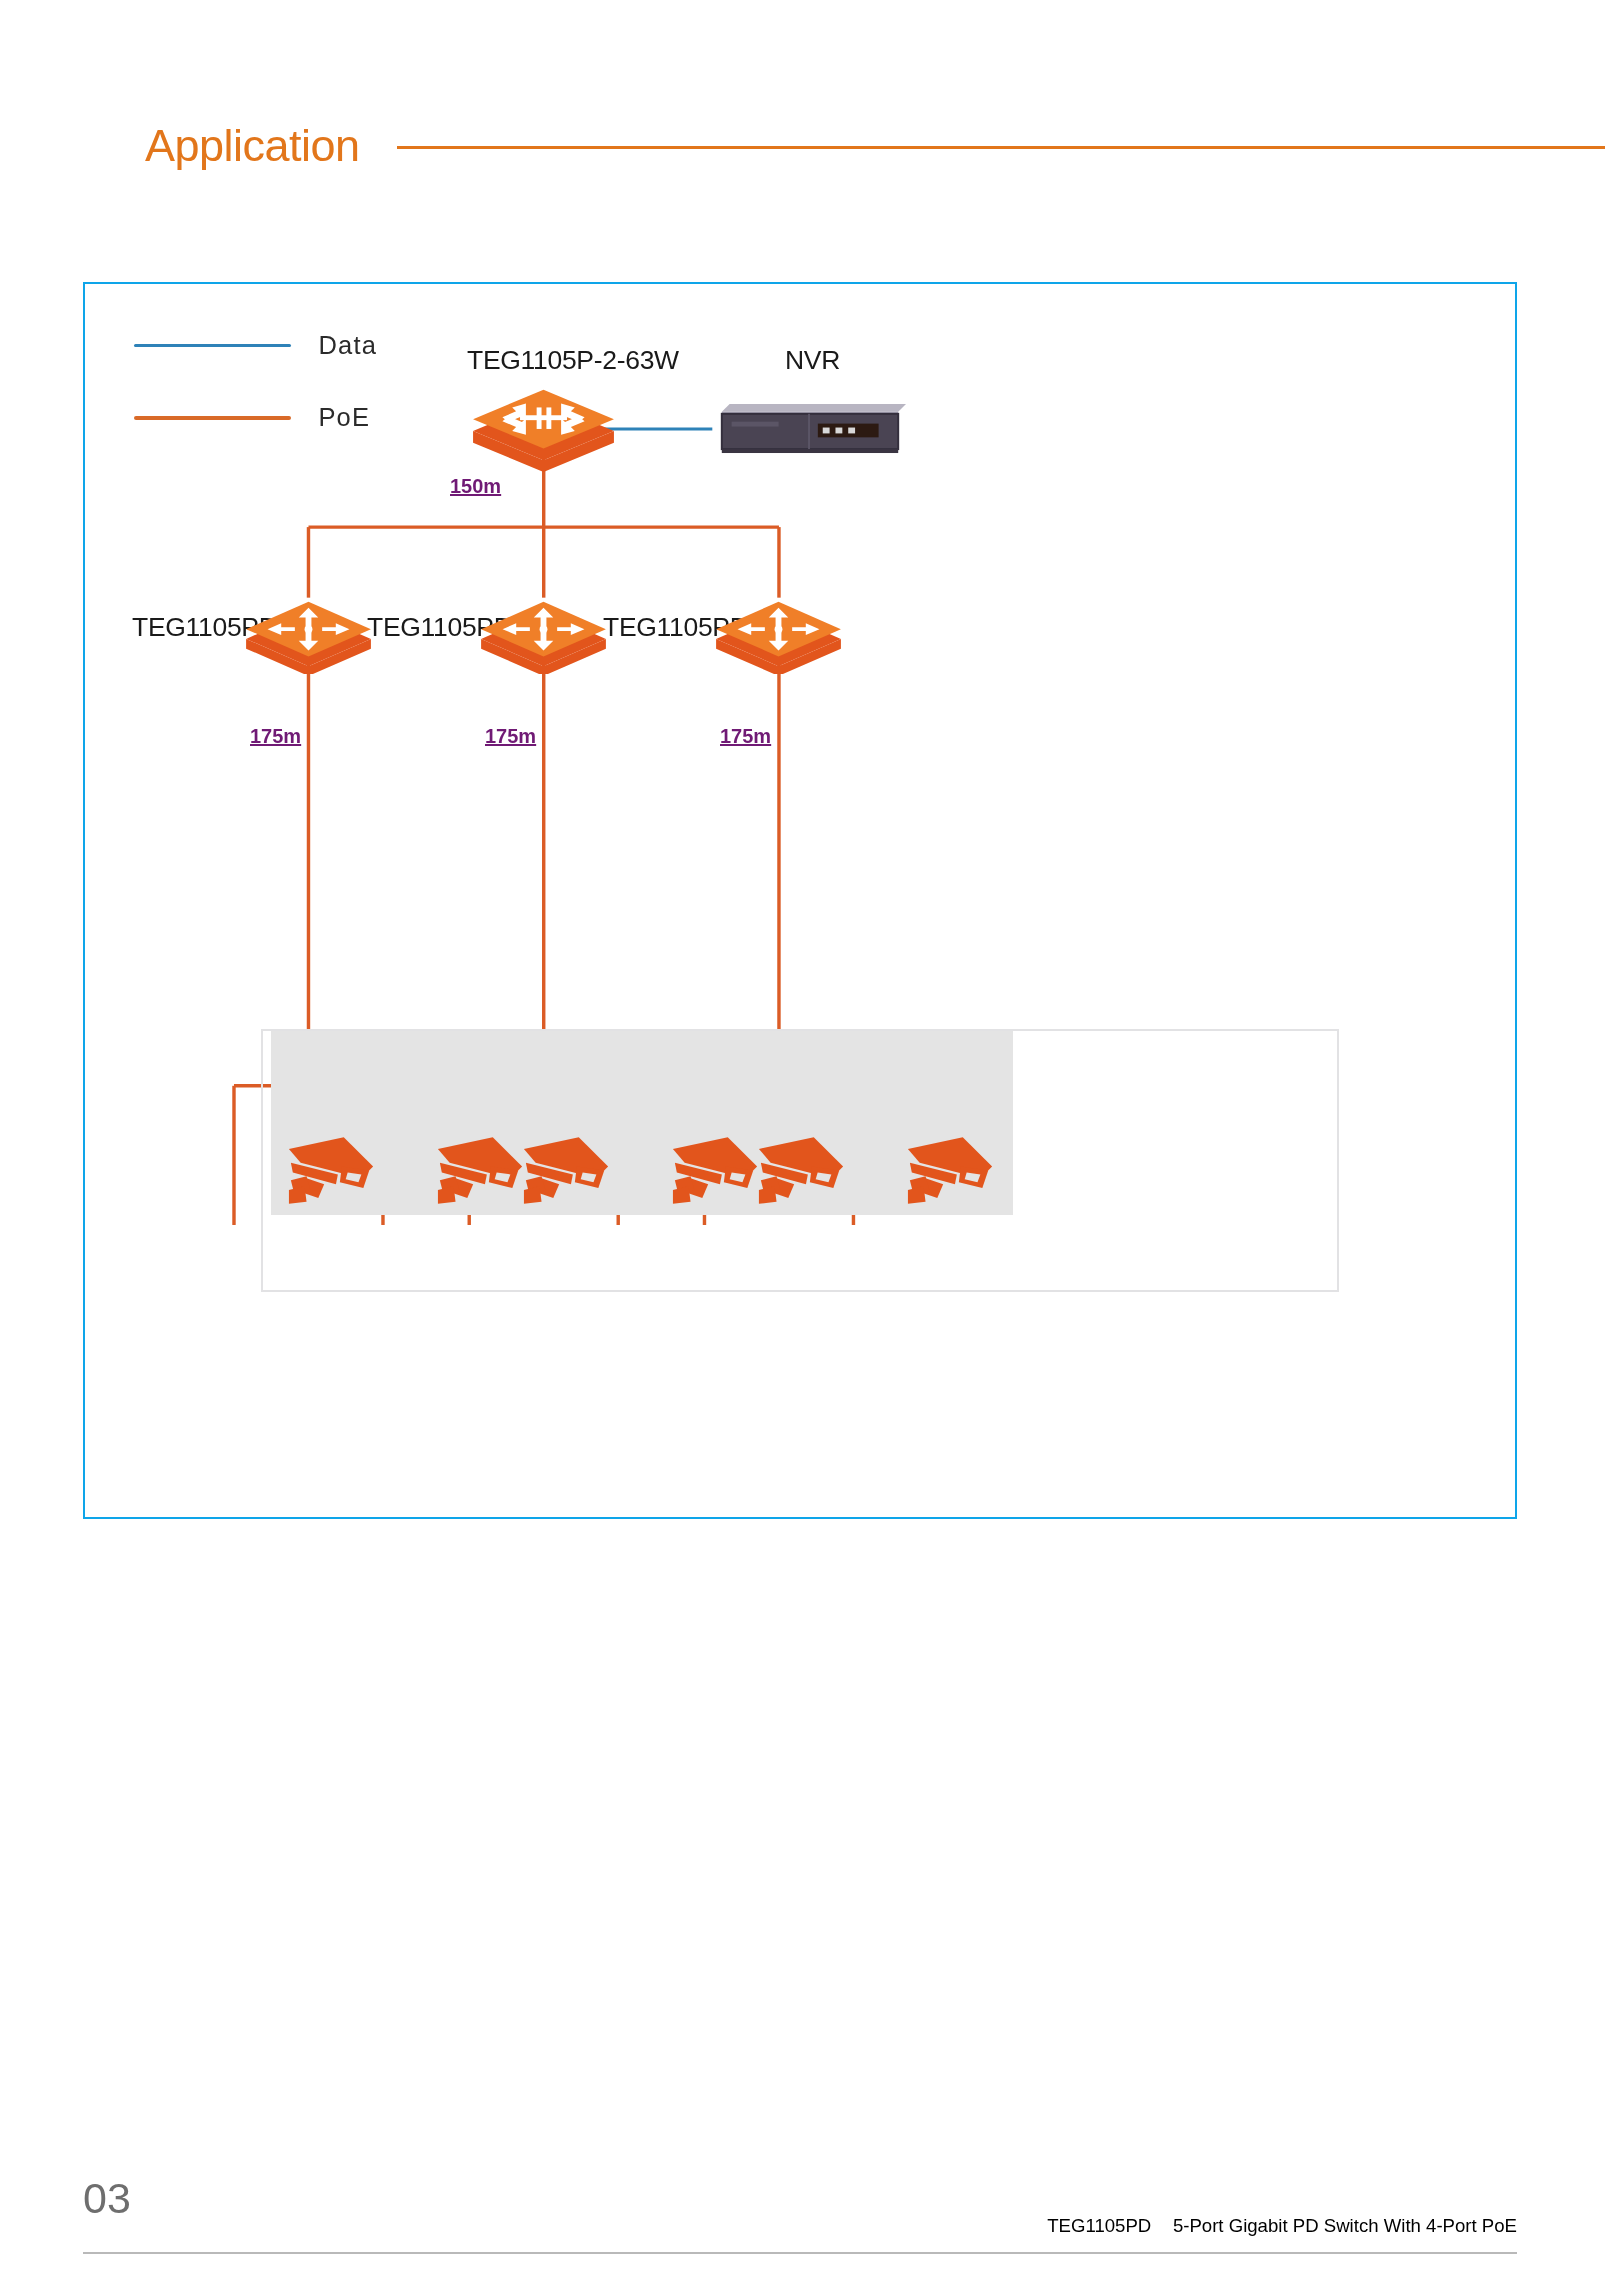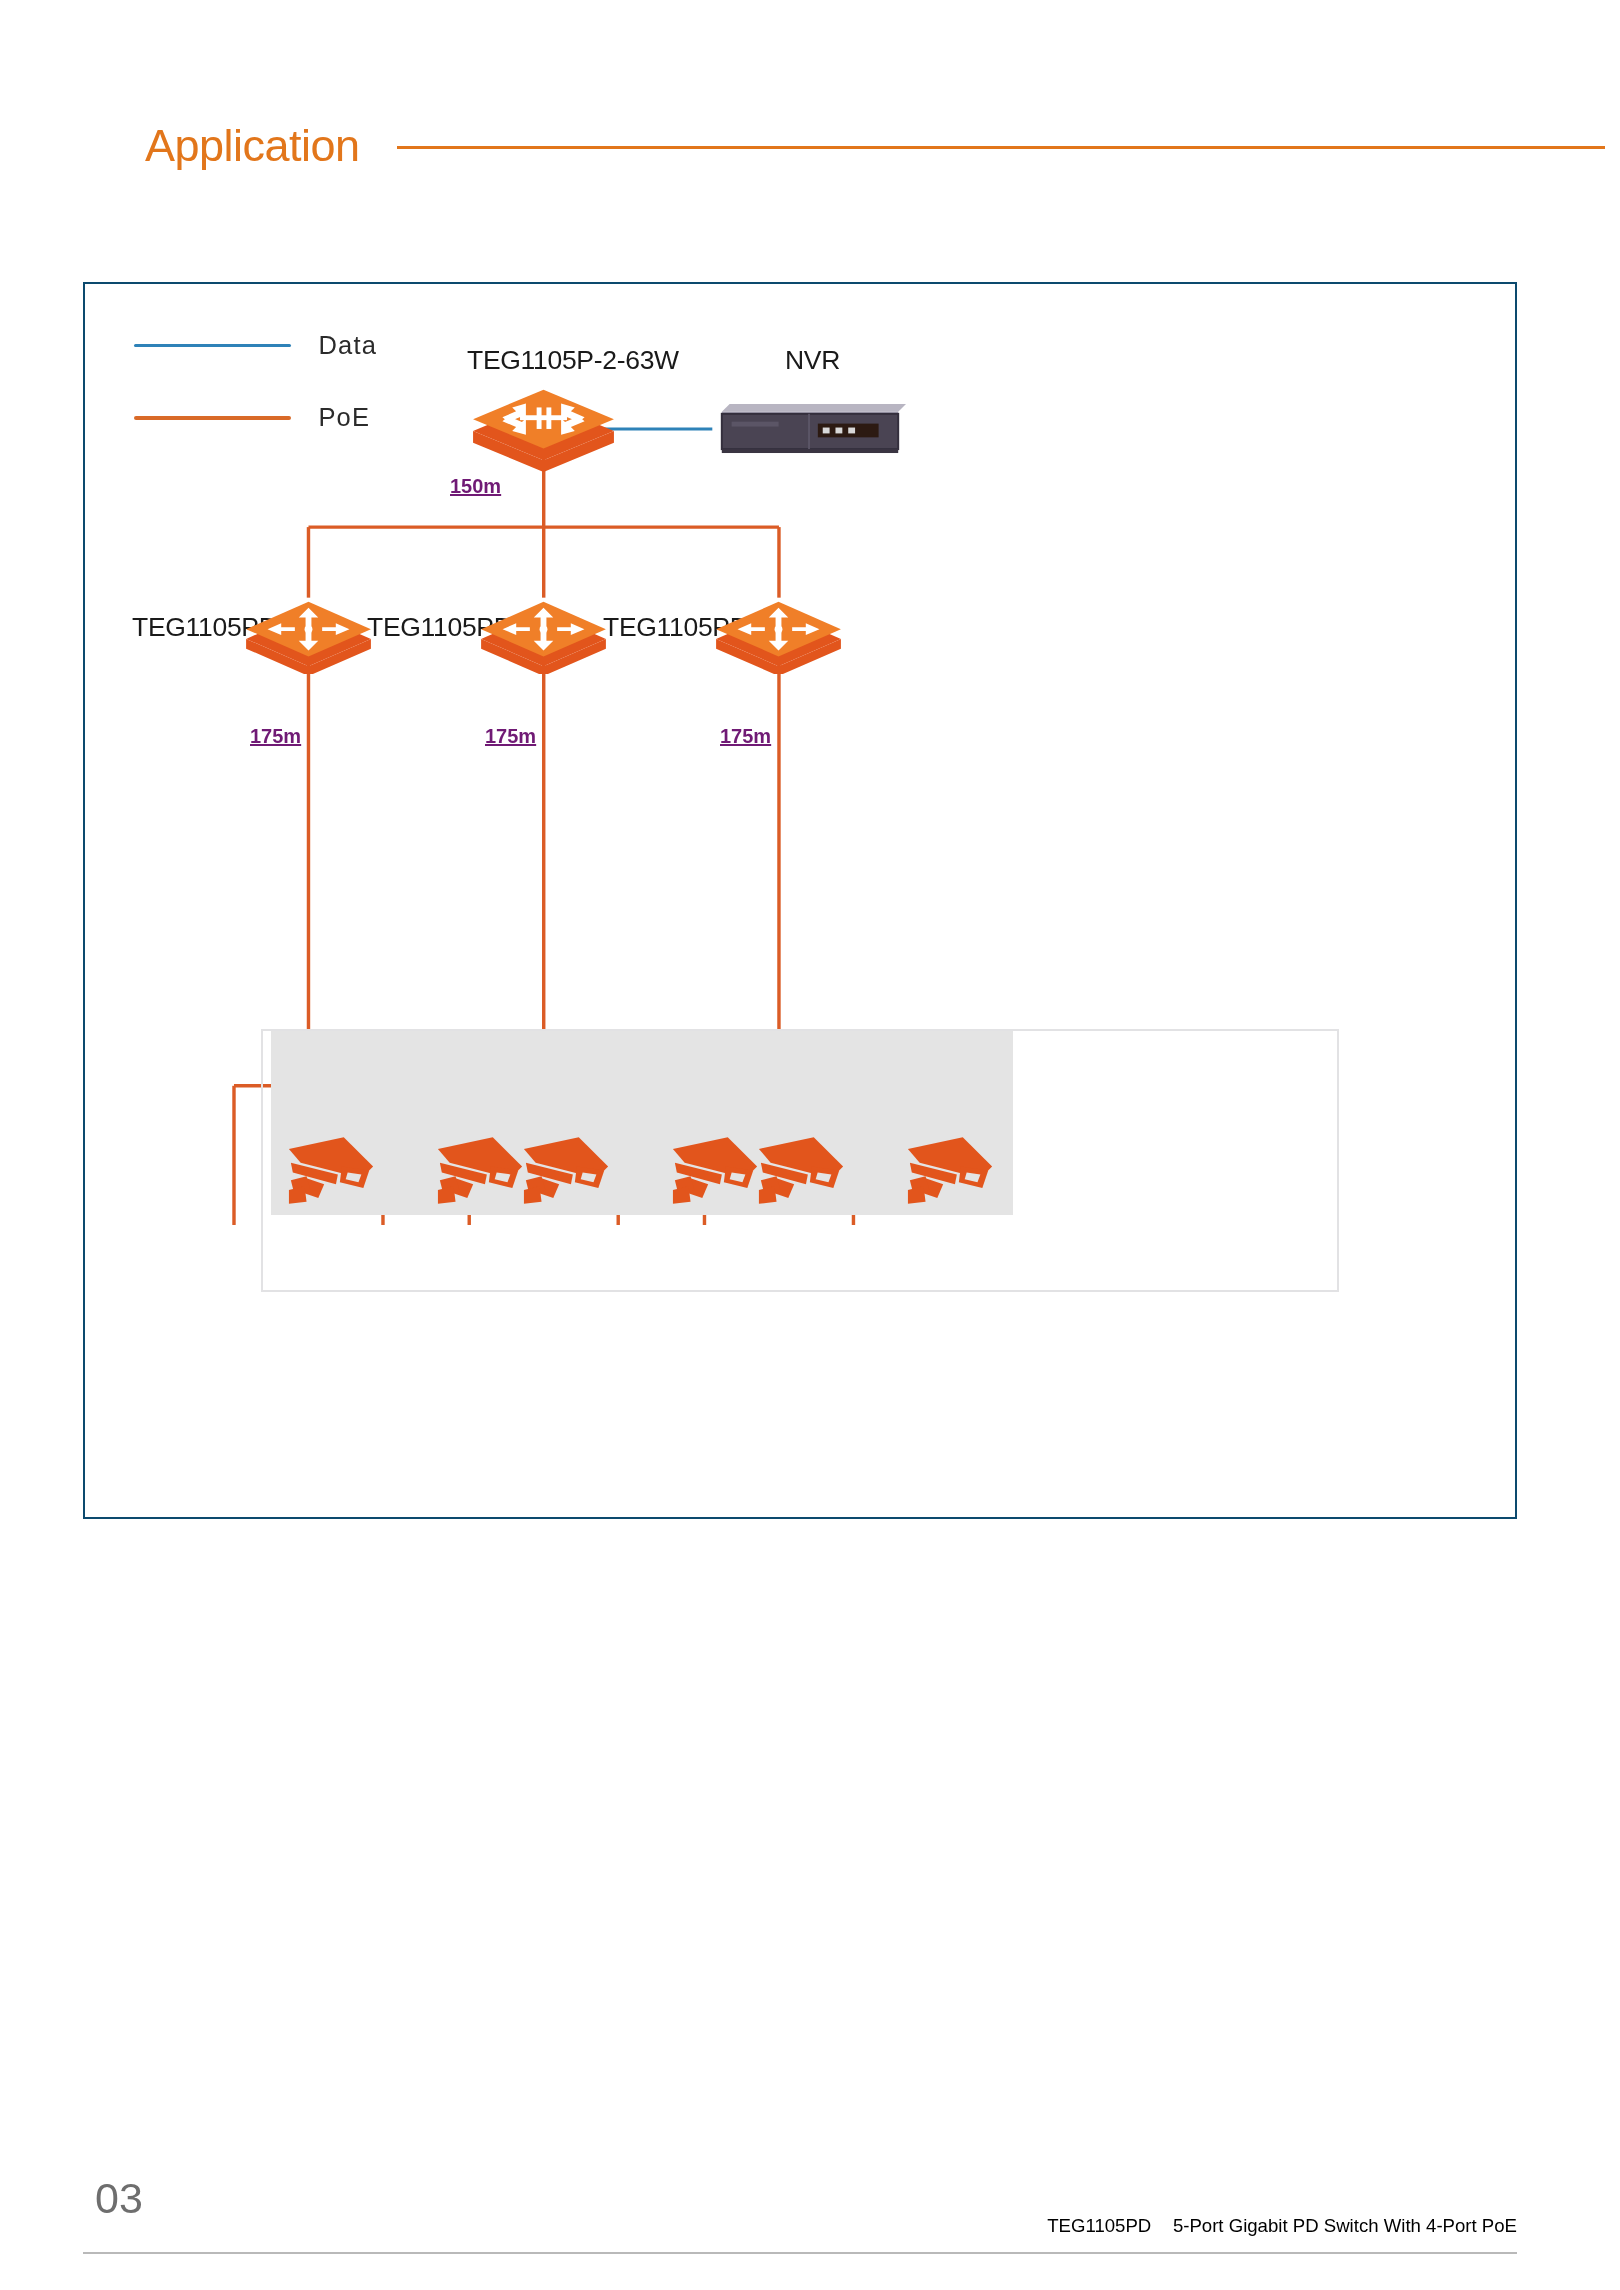--- a/index.html
+++ b/index.html
@@ -48,21 +48,21 @@
     margin-top: 3.9px;
   }
 
   
   .diagram-panel {
     position: absolute;
     left: 83px;
     top: 282px;
     width: 1434px;
     height: 1237px;
-    border: 2px solid #0c4a6e;
+    border: 2px solid #0ea5e9;
     background: #ffffff;
     box-sizing: border-box;
   }
 
   
   .legend {
     position: absolute;
     left: 49px;
     top: 39px;
   }
@@ -159,21 +159,20 @@
     height: 2px;
     background: #B9B9B9;
   }
   .footer-page {
     position: absolute;
     left: 0;
     top: 9.8px;
     font-size: 43px;
     color: #6E6E6E;
     letter-spacing: 0px;
-    margin-left: 12px;
   }
   .footer-meta {
     position: absolute;
     right: 0;
     top: 51px;
     font-size: 18.6px;
     color: #000000;
     white-space: nowrap;
   }
   .footer-meta .sku { margin-right: 21.6px; }

